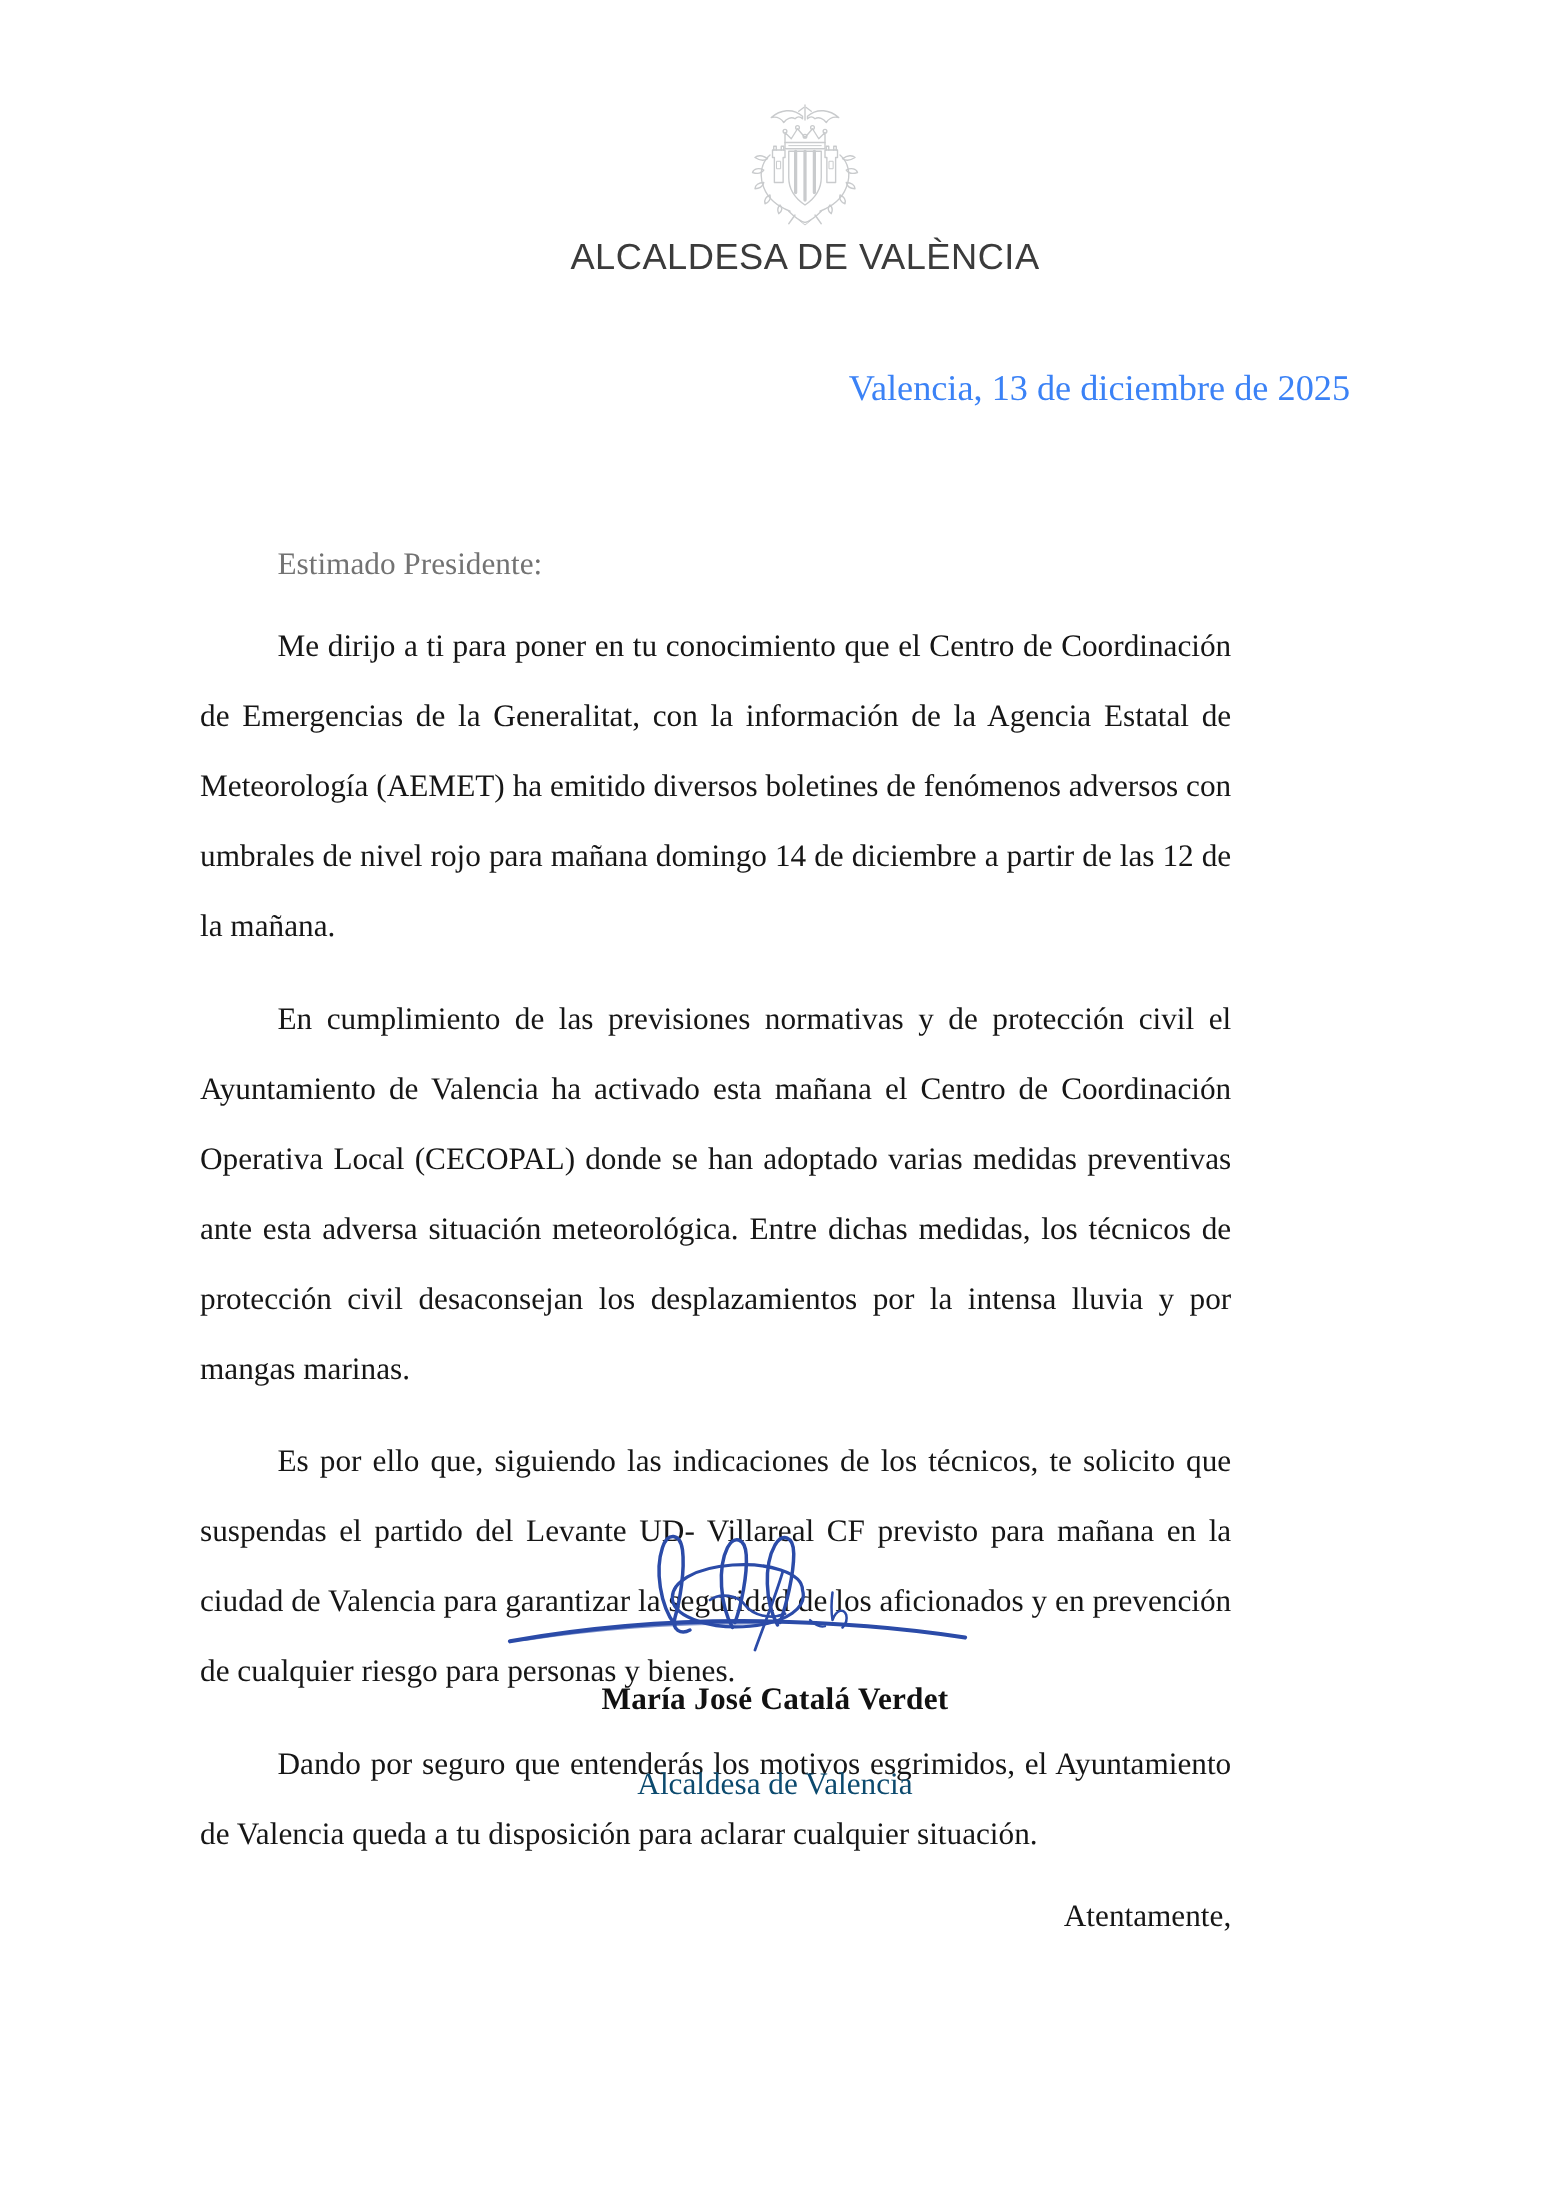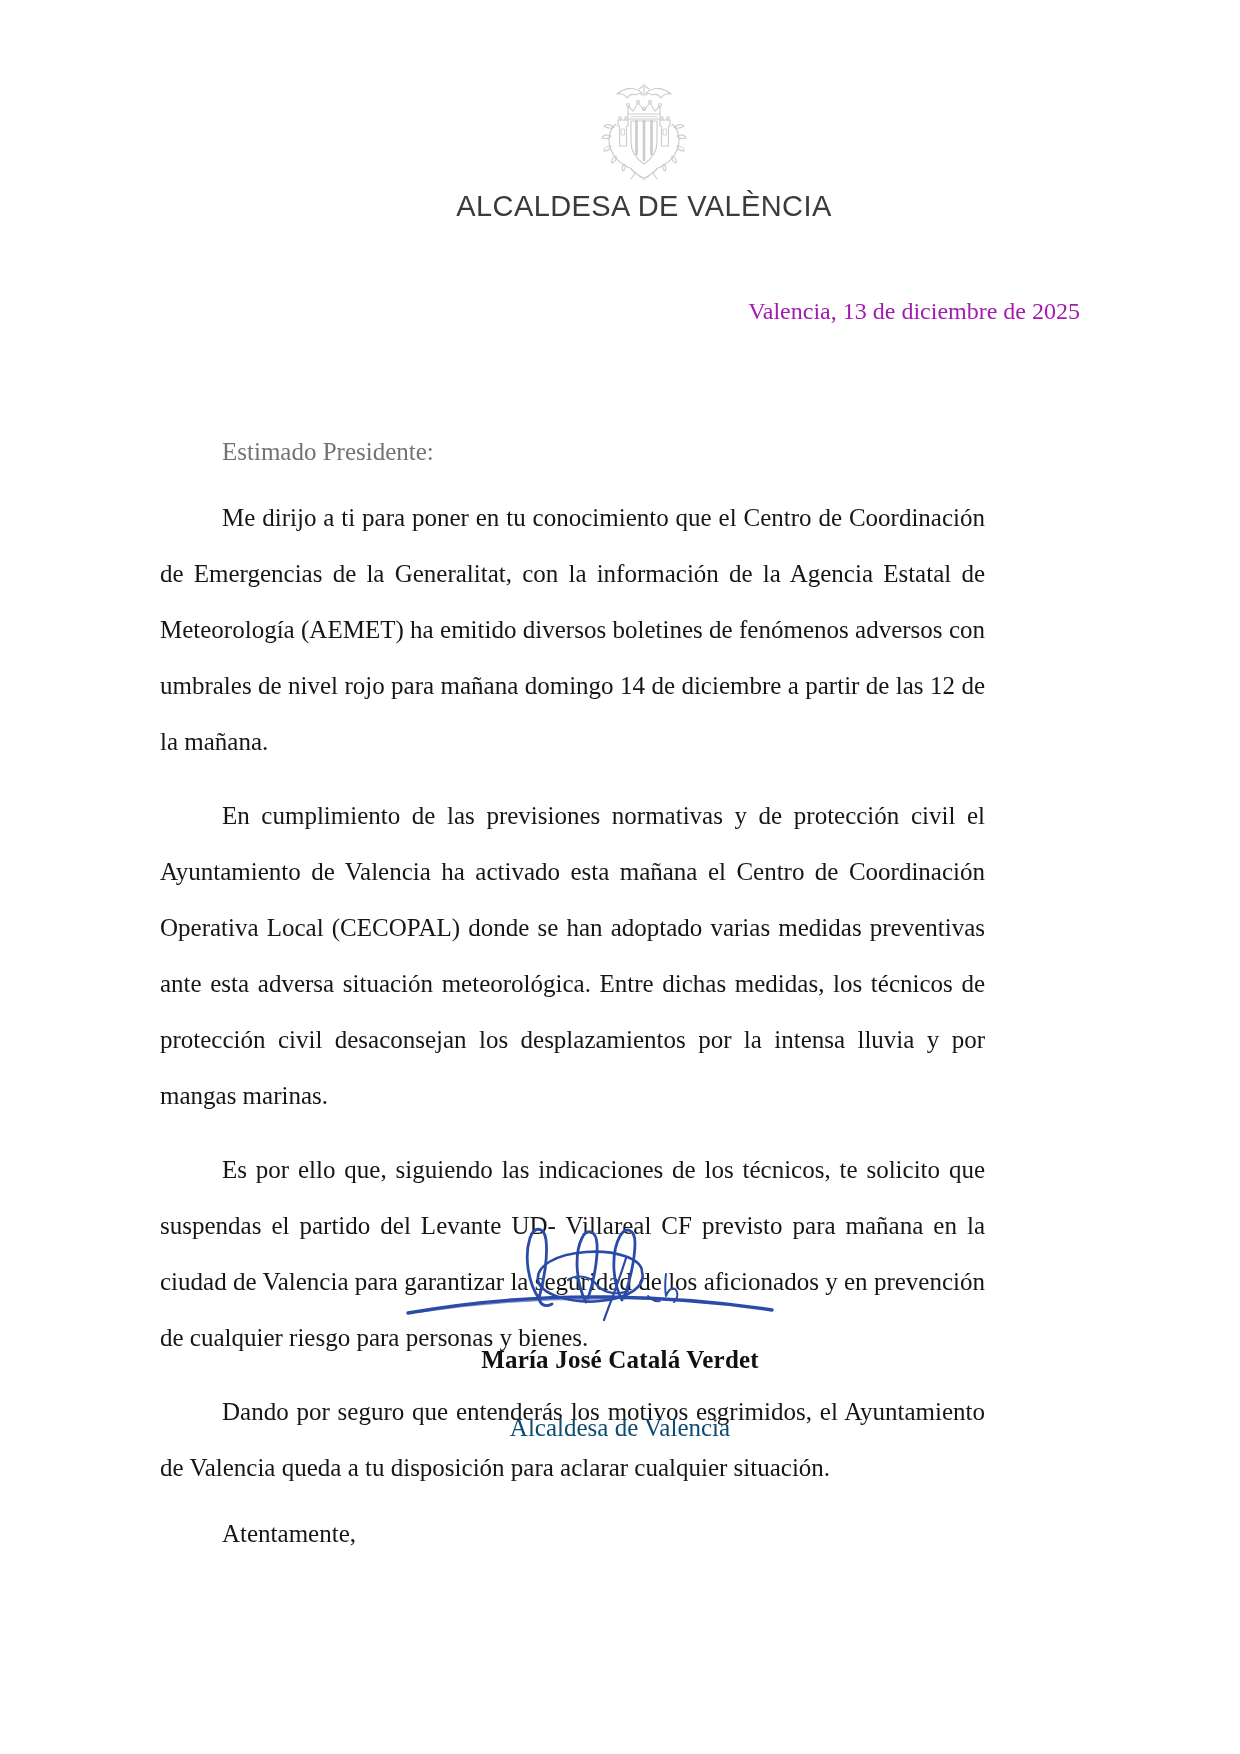--- a/index.html
+++ b/index.html
@@ -55,23 +55,23 @@
     white-space: nowrap;
   }
 
   
   .date-line {
     position: absolute;
     top: 292px;
     left: 160px;
     width: 920px;
     text-align: right;
-    font-size: 24px;
+    font-size: 29px;
     line-height: 38px;
-    color: #a21caf;
+    color: #3b82f6;
   }
 
   
   .body-block {
     position: absolute;
     top: 432px;
     left: 160px;
     width: 825px;
   }
   .salutation {
@@ -89,21 +89,21 @@
     margin: 0 0 18px 0;
     color: #161616;
     hyphens: none;
   }
   .para:last-child { margin-bottom: 0; }
   .closing {
     font-size: 25px;
     line-height: 40px;
     text-indent: 62px;
     margin: 18px 0 0 0;
-    text-align: left;
+    text-align: right;
     color: #161616;
   }
 
   
   .sign-block {
     position: absolute;
     top: 1196px;
     left: 160px;
     width: 920px;
     text-align: center;

